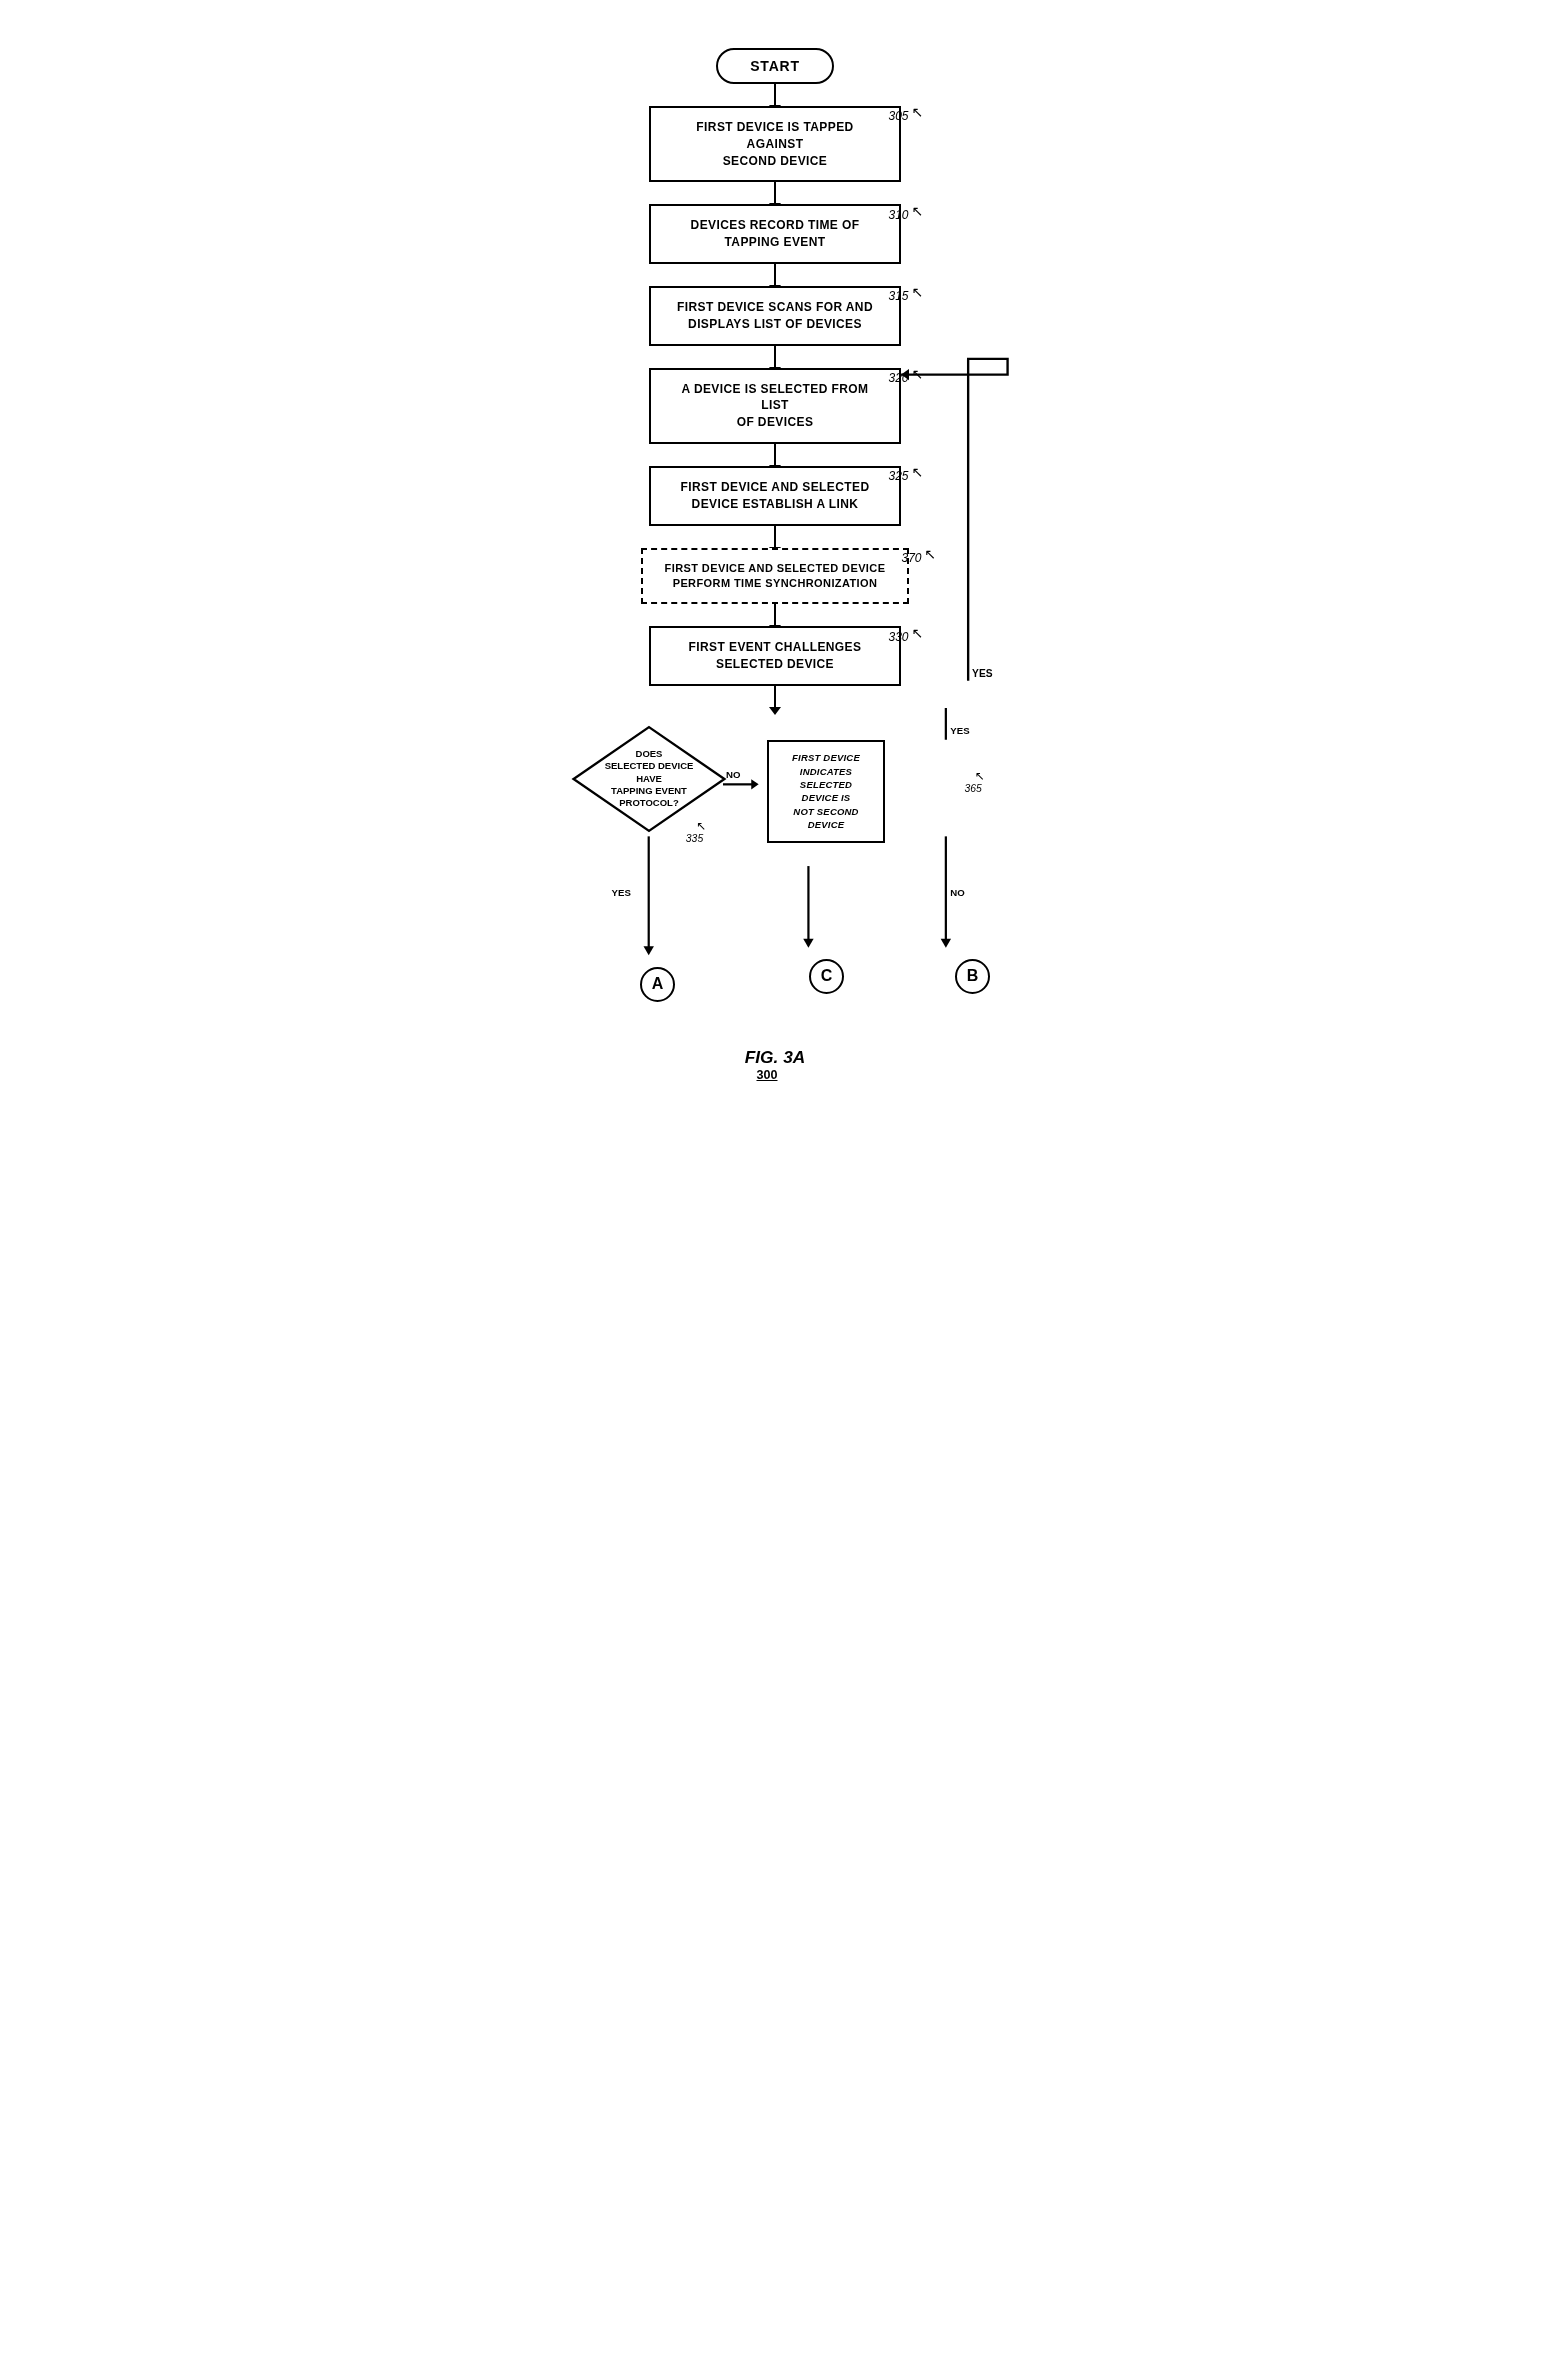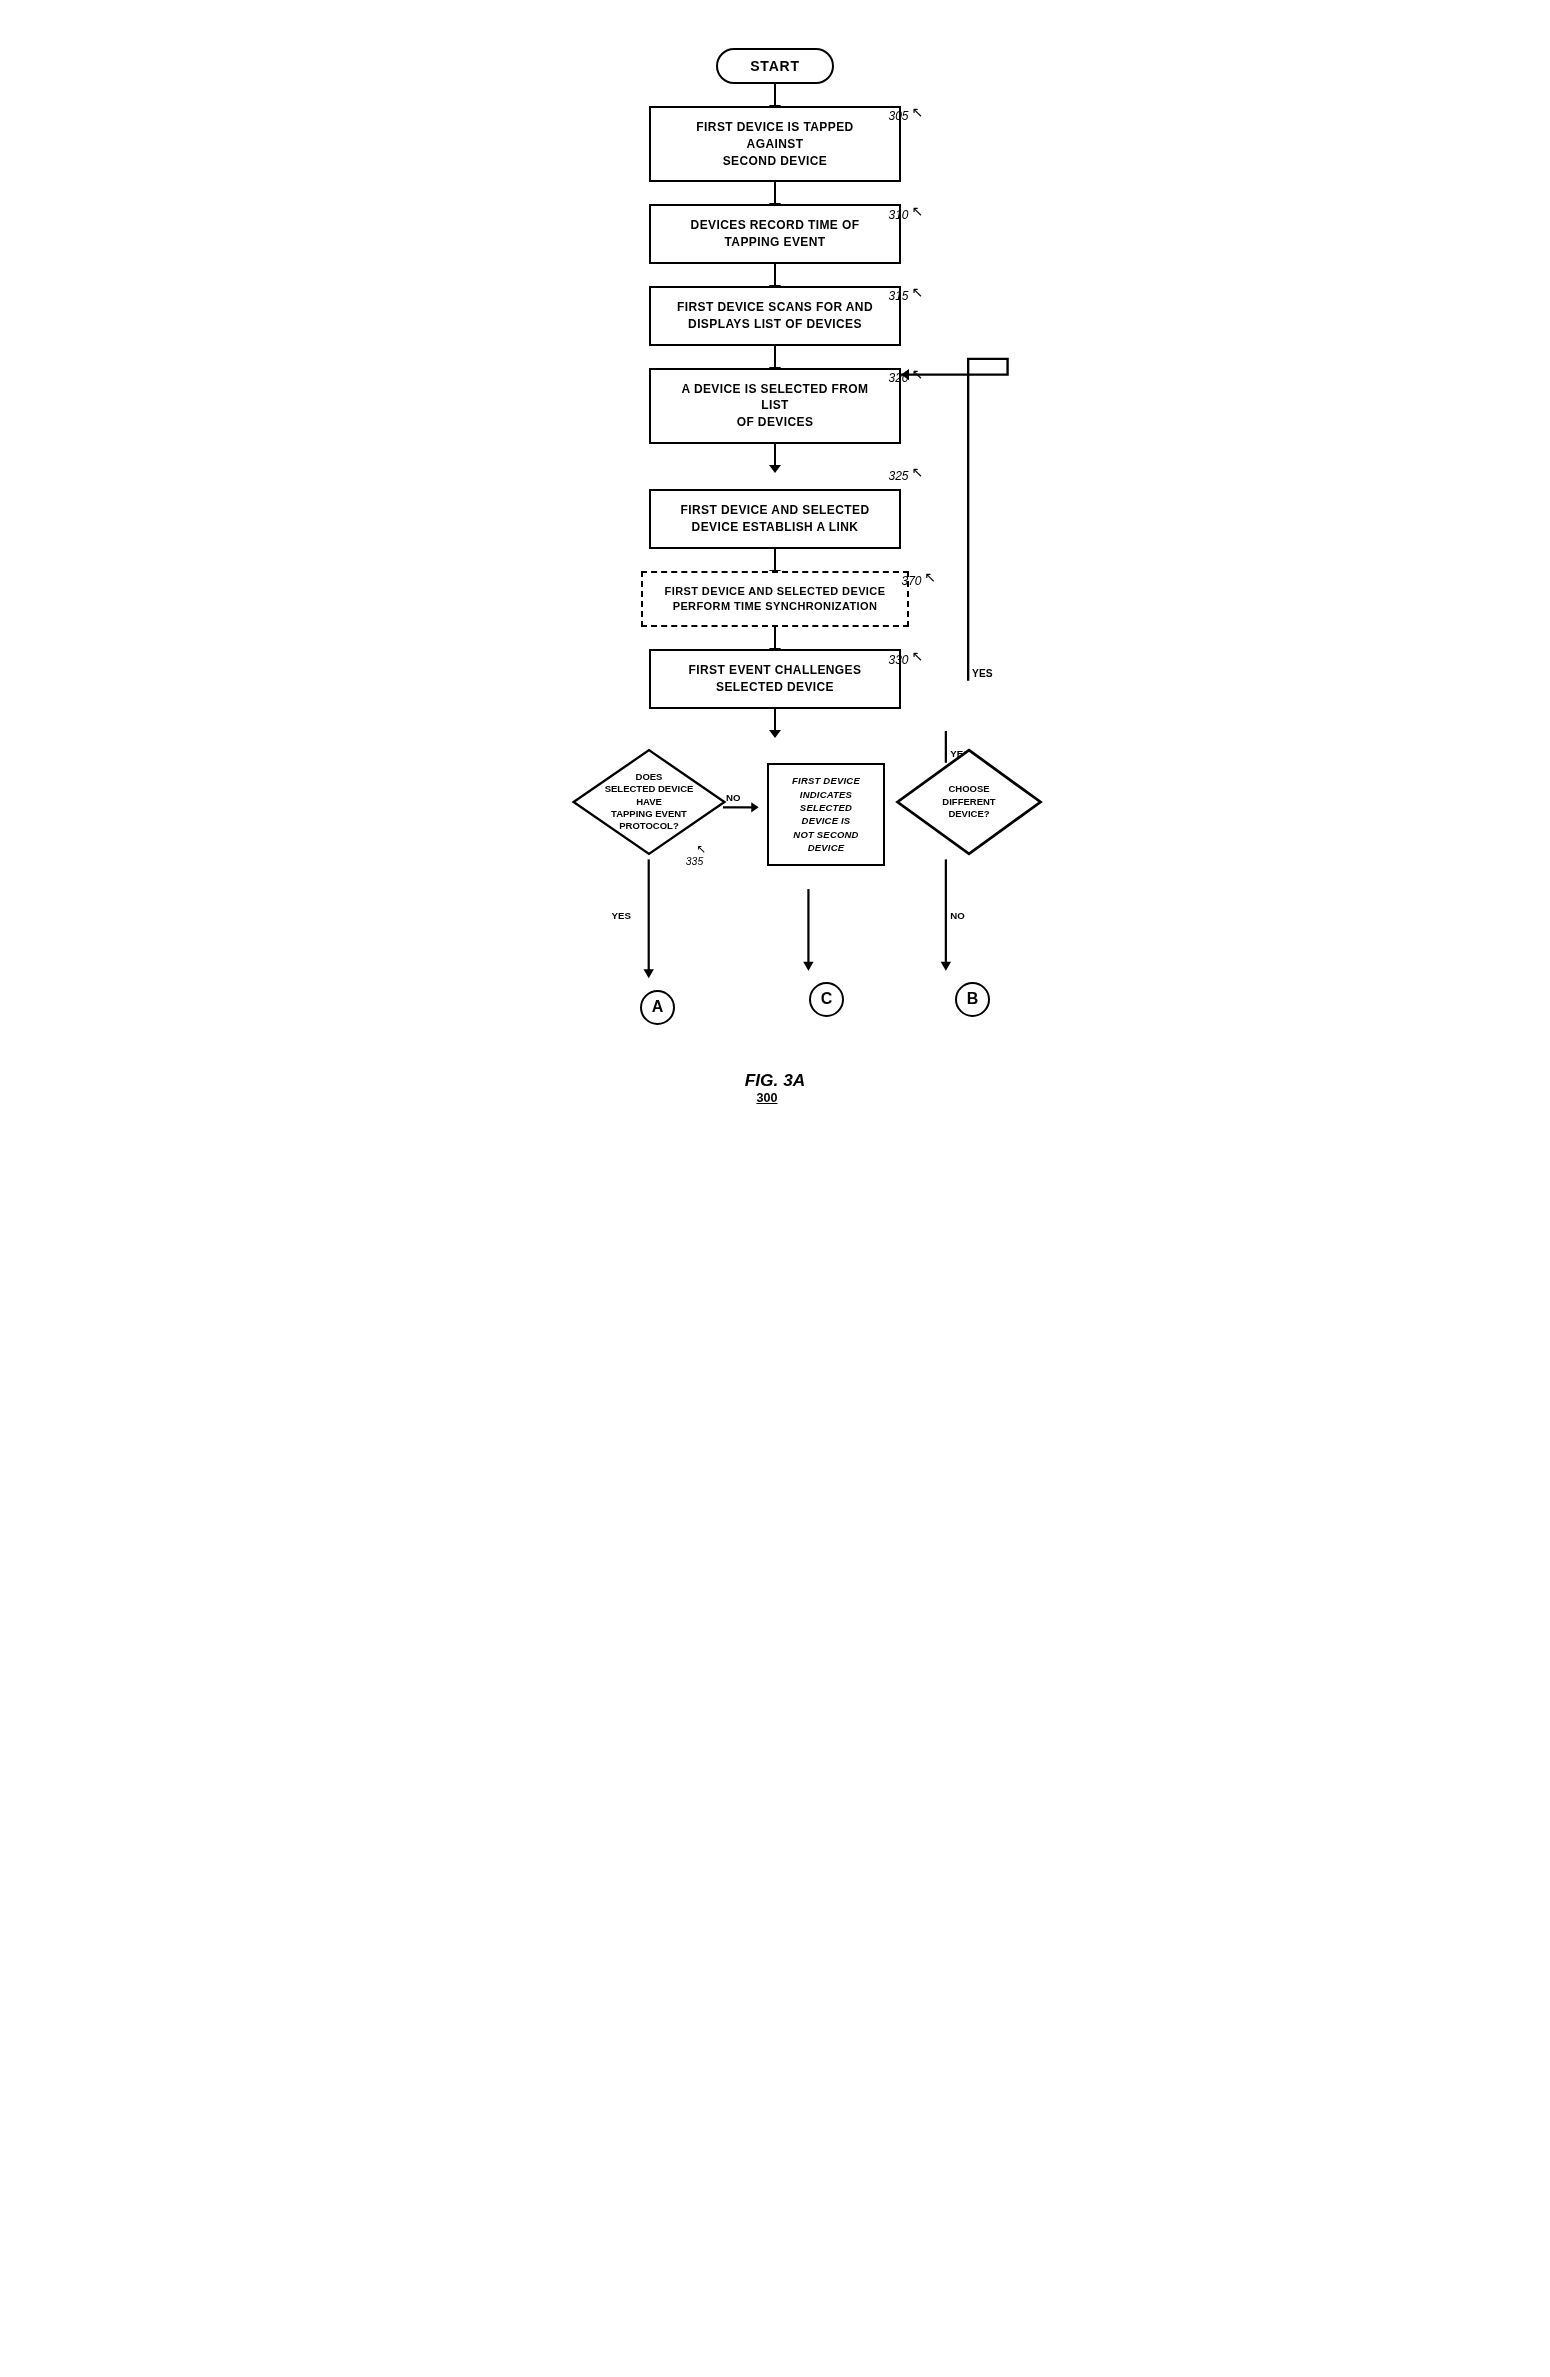--- a/index.html
+++ b/index.html
@@ -191,21 +191,21 @@
 OF DEVICES</div>
       <span class="ref-right" style="top:3.2px; right:32px; font-style:italic;">320</span>
       <span style="position:absolute;right:17.3px;top:-1.6px;font-size:14px;">↖</span>
     </div>
 
     <div style="height:22px; width:2.4px; background:#000; margin:0 auto; position:relative;">
       <div style="position:absolute;bottom:-7px;left:50%;transform:translateX(-50%);border-left:6.3px solid transparent;border-right:6.3px solid transparent;border-top:8px solid #000;"></div>
     </div>
 
     <div class="ref-wrapper" style="width:331px;">
-      <div class="flow-box" style="white-space:pre-line;margin-top:23px;">FIRST DEVICE AND SELECTED
+      <div class="flow-box" style="white-space:pre-line;">FIRST DEVICE AND SELECTED
 DEVICE ESTABLISH A LINK</div>
       <span class="ref-right" style="top:3.2px; right:32px; font-style:italic;">325</span>
       <span style="position:absolute;right:17.3px;top:-1.6px;font-size:14px;">↖</span>
     </div>
 
     <div style="height:22px; width:2.4px; background:#000; margin:0 auto; position:relative;">
       <div style="position:absolute;bottom:-7px;left:50%;transform:translateX(-50%);border-left:6.3px solid transparent;border-right:6.3px solid transparent;border-top:8px solid #000;"></div>
     </div>
 
     <div class="ref-wrapper" style="width:347px;">
@@ -291,33 +291,20 @@
 
       <div style="position:absolute; left:252px; top:32px; width:118px;">
         <div class="flow-box-small" style="white-space:pre-line; width:118px; font-size:9.5px;">FIRST DEVICE
 INDICATES
 SELECTED
 DEVICE IS
 NOT SECOND
 DEVICE</div>
       </div>
 
-      <div style="position:absolute; left:379px; top:16px; width:150px; height:110px;">
-        <svg width="150" height="110" viewBox="0 0 190 140">
-          <polygon points="95,4 186,70 95,136 4,70" fill="#fff" stroke="#000" stroke-width="3.5"></polygon>
-        </svg>
-        <div style="position:absolute;top:0;left:0;width:150px;height:110px;
-                    display:flex;align-items:center;justify-content:center;
-                    text-align:center;font-size:9.5px;font-weight:bold;
-                    line-height:1.3;padding:0 22px;">
-          <span style="white-space:pre-line;">CHOOSE
-DIFFERENT
-DEVICE?</span>
-        </div>
-      </div>
 
       <div style="position:absolute; left:125px; top:259px; display:flex; flex-direction:column; align-items:center; gap:0;">
         <div class="terminal-circle">A</div>
       </div>
 
       <div style="position:absolute; left:294px; top:251px; display:flex; flex-direction:column; align-items:center;">
         <div class="terminal-circle">C</div>
       </div>
 
       <div style="position:absolute; left:440px; top:251px; display:flex; flex-direction:column; align-items:center;">

